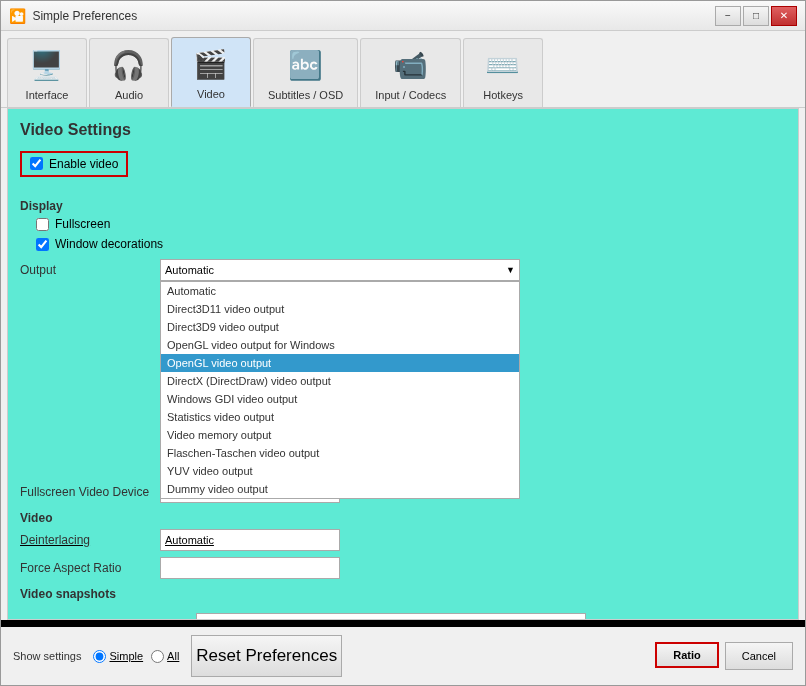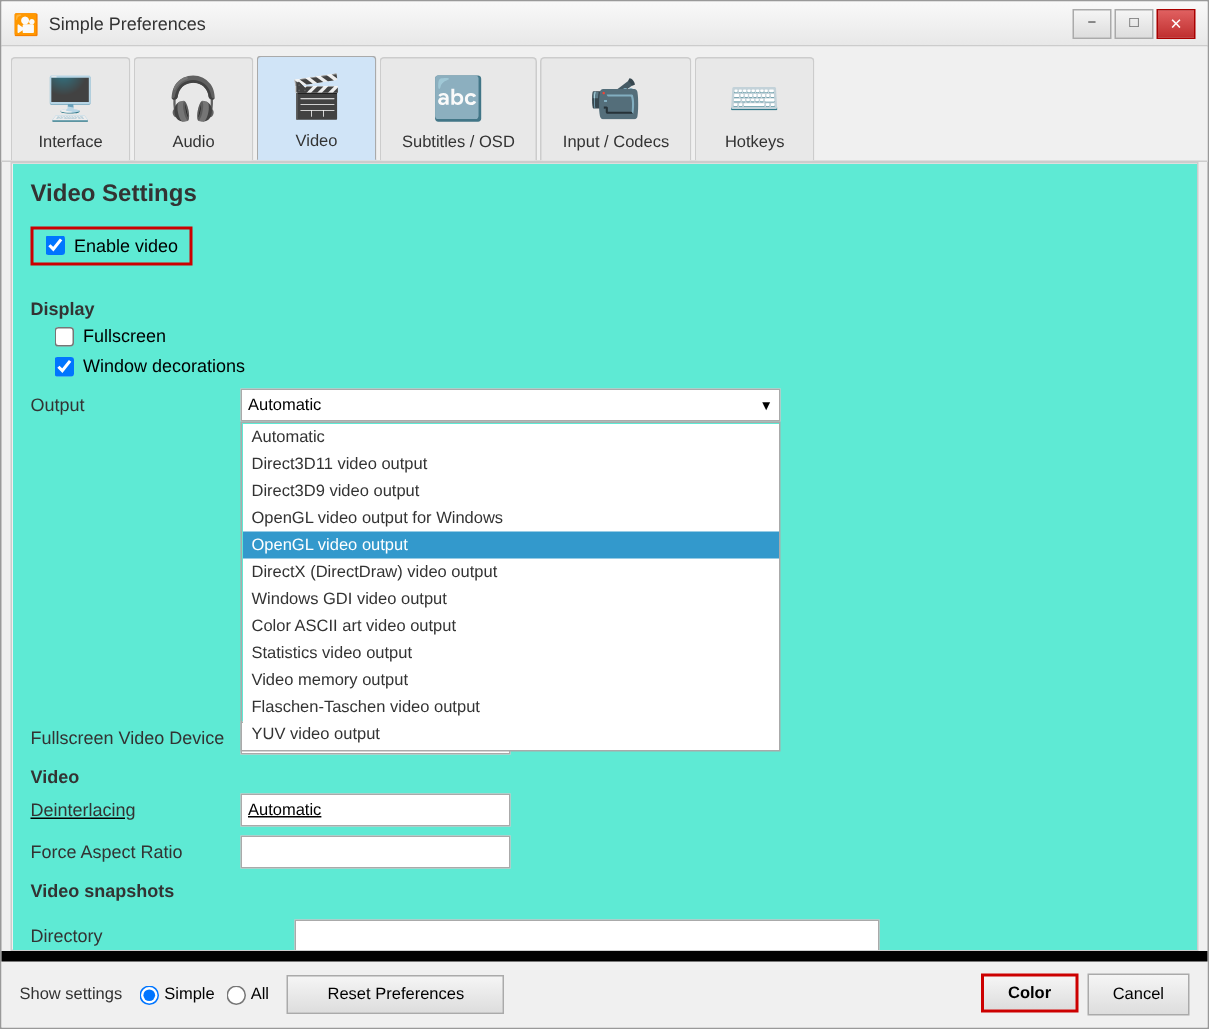--- a/index.html
+++ b/index.html
@@ -216,34 +216,35 @@
       align-items: center;
       gap: 12px;
     }
     .show-settings-label {
       font-size: 11px;
       color: #333;
     }
     .radio-group {
       display: flex;
       gap: 8px;
+      text-decoration: underline;
     }
     .radio-label {
       font-size: 11px;
       display: flex;
       align-items: center;
       gap: 3px;
     }
     .reset-btn {
-      height: 26px;
-      padding: 0 26px;
+      height: 42px;
+      padding: 0 4px;
       border: 1px solid #aaa;
       background: linear-gradient(to bottom, #f5f5f5, #ddd);
       cursor: pointer;
-      font-size: 11px;
+      font-size: 17px;
     }
     .bottom-right {
       display: flex;
       gap: 6px;
     }
     .save-btn {
       height: 26px;
       padding: 0 16px;
       border: 2px solid #cc0000;
       background: linear-gradient(to bottom, #f5f5f5, #ddd);
@@ -336,21 +337,20 @@
         </div>
 
         <div class="dropdown-list">
           <div class="dropdown-item">Automatic</div>
           <div class="dropdown-item">Direct3D11 video output</div>
           <div class="dropdown-item">Direct3D9 video output</div>
           <div class="dropdown-item">OpenGL video output for Windows</div>
           <div class="dropdown-item selected">OpenGL video output</div>
           <div class="dropdown-item">DirectX (DirectDraw) video output</div>
           <div class="dropdown-item">Windows GDI video output</div>
-          <div class="dropdown-item">Color ASCII art video output</div>
           <div class="dropdown-item">Statistics video output</div>
           <div class="dropdown-item">Video memory output</div>
           <div class="dropdown-item">Flaschen-Taschen video output</div>
           <div class="dropdown-item">YUV video output</div>
           <div class="dropdown-item">Dummy video output</div>
 
         </div>
       </div>
     </div>
 
@@ -399,17 +399,17 @@
           <span>Simple</span>
         </label>
         <label class="radio-label">
           <input type="radio" name="settings" style="">
           <span>All</span>
         </label>
       </div>
       <button class="reset-btn">Reset Preferences</button>
     </div>
     <div class="bottom-right">
-      <button class="save-btn">Color</button>
+      <button class="save-btn">Ratio</button>
       <button class="cancel-btn">Cancel</button>
     </div>
   </div>
 </div>
 
 </body></html>

